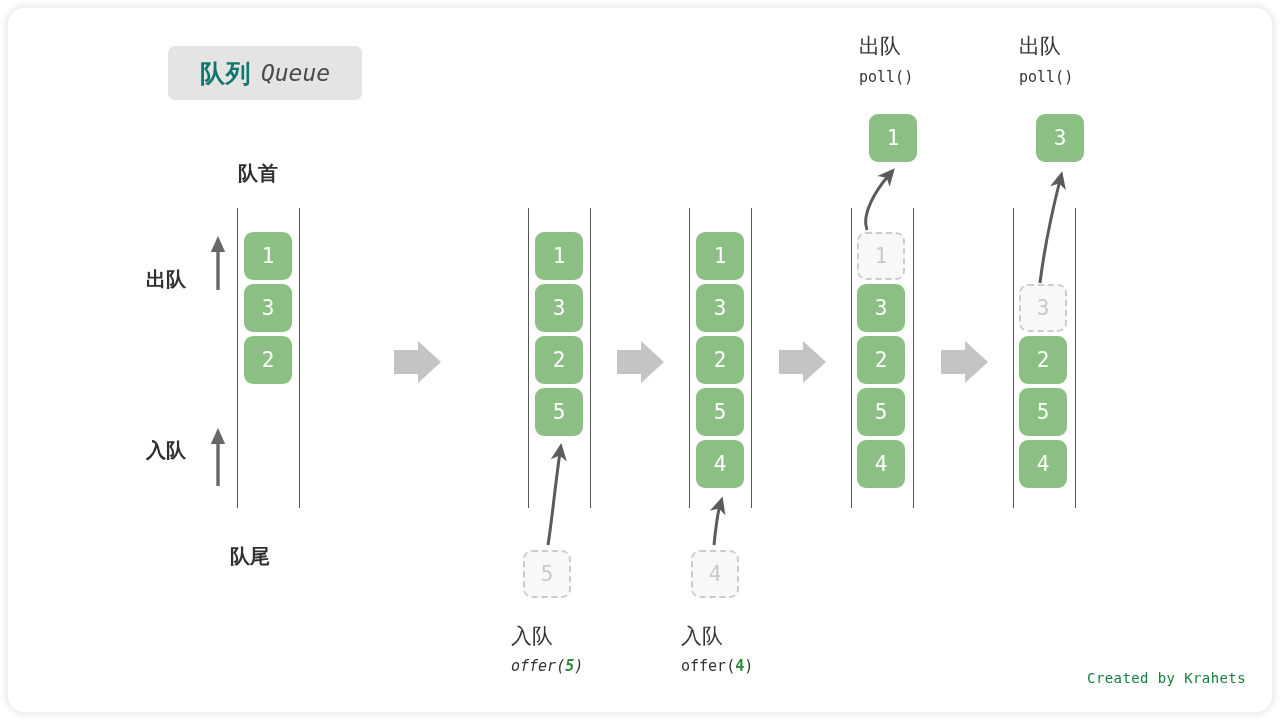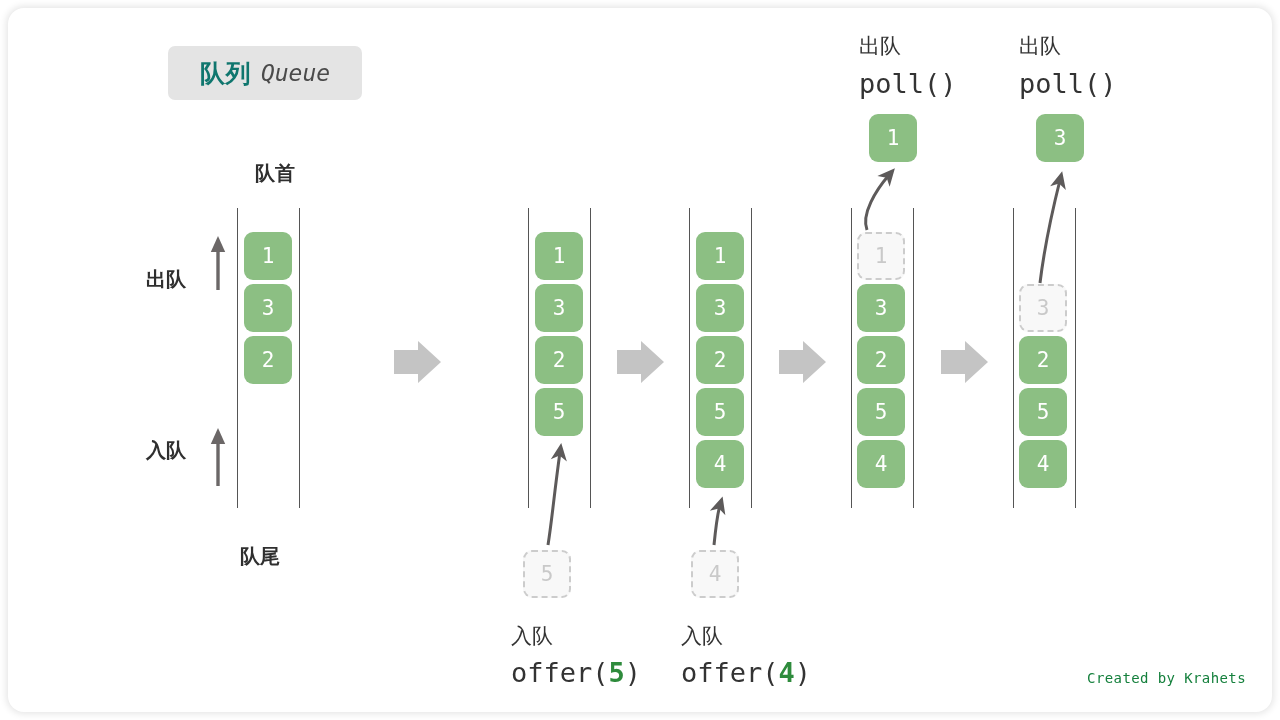--- a/index.html
+++ b/index.html
@@ -77,21 +77,21 @@
     font-size: 20px;
     font-weight: bold;
   }
   .lbl-cn {
     font-size: 21px;
     font-weight: normal;
     color: #333333;
   }
   .mono {
     font-family: "DejaVu Sans Mono", monospace;
-    font-size: 27px;
+    font-size: 15px;
     color: #333333;
     white-space: nowrap;
     text-align: right;
   }
   .mono .hl { color: #2e8b3c; font-weight: bold; }
 
   
   .rail {
     position: absolute;
     width: 1px;
@@ -148,41 +148,41 @@
 <div id="canvas">
   <div id="card"></div>
 
   <div id="stage">
 
     <div class="title-chip">
       <span class="title-cn">队列</span>
       <span class="title-en">Queue</span>
     </div>
 
-    <div class="lbl lbl-cn-bold" style="left:238px; top:160px;margin-left:17px;">队首</div>
-    <div class="lbl lbl-cn-bold" style="left:240px; top:543px;text-align:right;">队尾</div>
+    <div class="lbl lbl-cn-bold" style="left:238px; top:160px;">队首</div>
+    <div class="lbl lbl-cn-bold" style="left:230px; top:543px;text-align:right;">队尾</div>
 
     <div class="lbl lbl-cn-bold" style="left:146px; top:266px;">出队</div>
     <div class="lbl lbl-cn-bold" style="left:146px; top:437px;">入队</div>
 
     <div class="rail" style="left:237px; top:208px; height:300px;"></div>
     <div class="rail" style="left:299px; top:208px; height:300px;"></div>
     <div class="box filled" style="left:244px; top:232px;">1</div>
     <div class="box filled" style="left:244px; top:284px;">3</div>
     <div class="box filled" style="left:244px; top:336px;">2</div>
 
     <div class="rail" style="left:528px; top:208px; height:300px;"></div>
     <div class="rail" style="left:590px; top:208px; height:300px;"></div>
     <div class="box filled" style="left:535px; top:232px;">1</div>
     <div class="box filled" style="left:535px; top:284px;">3</div>
     <div class="box filled" style="left:535px; top:336px;">2</div>
     <div class="box filled" style="left:535px; top:388px;">5</div>
     <div class="box ghost" style="left:523px; top:550px;">5</div>
     <div class="lbl lbl-cn" style="left:511px; top:622px;">入队</div>
-    <div class="mono" style="position:absolute; left:511px; top:657px;"><span>offer(</span><span class="hl">5</span><span>)</span></div>
+    <div class="mono" style="position:absolute; left:511px; top:657px;font-style:italic;"><span>offer(</span><span class="hl">5</span><span>)</span></div>
 
     <div class="rail" style="left:689px; top:208px; height:300px;"></div>
     <div class="rail" style="left:751px; top:208px; height:300px;"></div>
     <div class="box filled" style="left:696px; top:232px;">1</div>
     <div class="box filled" style="left:696px; top:284px;">3</div>
     <div class="box filled" style="left:696px; top:336px;">2</div>
     <div class="box filled" style="left:696px; top:388px;">5</div>
     <div class="box filled" style="left:696px; top:440px;">4</div>
     <div class="box ghost" style="left:691px; top:550px;">4</div>
     <div class="lbl lbl-cn" style="left:681px; top:622px;">入队</div>

